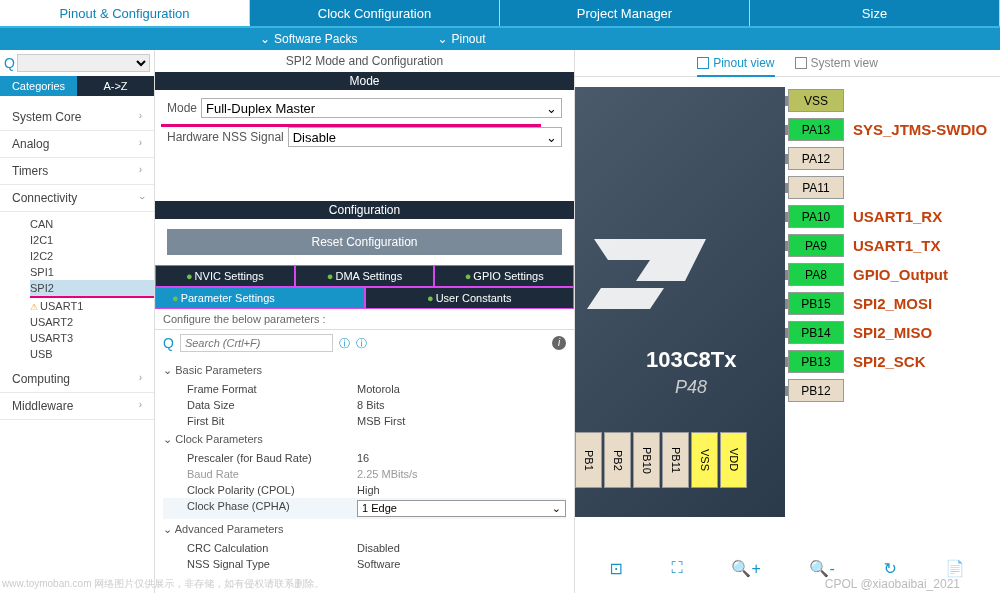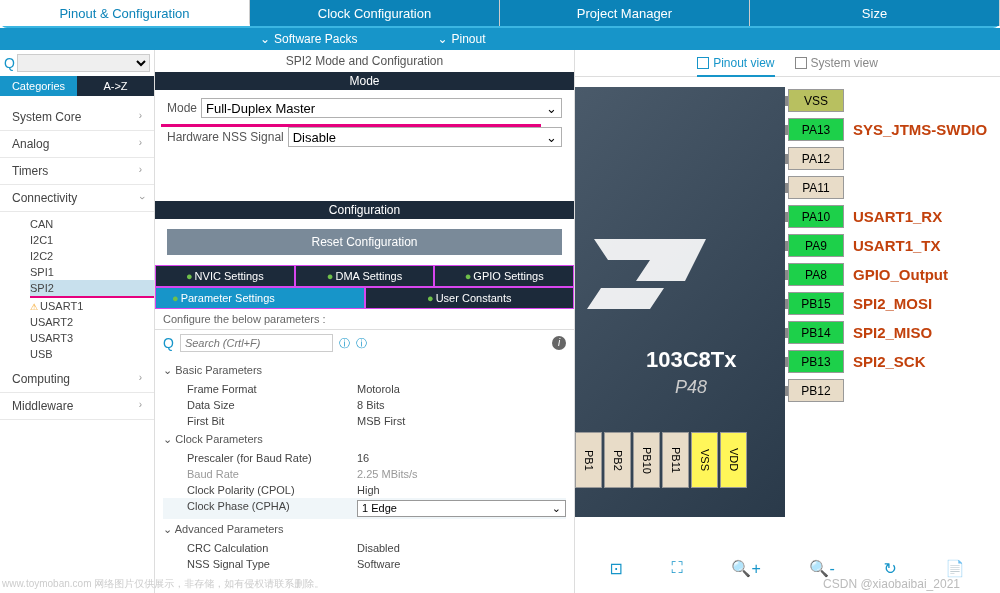--- a/index.html
+++ b/index.html
@@ -1,18 +1,18 @@
 <!DOCTYPE html>
 <html><head>
   <meta charset="utf-8">
   <style>
     * { margin: 0; padding: 0; box-sizing: border-box; font-family: Arial, sans-serif; }
     body { width: 1000px; height: 593px; overflow: hidden; background: #fff; position: relative; }
     
-    .top-tabs { display: flex; height: 28px; background: #fff; border-bottom: 2px solid #3bb6e2; border-radius: 7px; }
+    .top-tabs { display: flex; height: 28px; background: #fff; border-bottom: 2px solid #3bb6e2; }
     .top-tab { flex: 1; text-align: center; line-height: 28px; color: #0c83b8; font-size: 13px; cursor: pointer; border-right: 1px solid #ccc; }
     .top-tab.active { background: #fff; color: #0c83b8; border-bottom: 3px solid #fff; font-weight: normal; }
     .top-tab:not(.active) { background: #0c83b8; color: #fff; }
     
     .sub-bar { height: 22px; background: #1795c9; display: flex; align-items: center; padding-left: 260px; gap: 80px; }
     .sub-bar-item { color: #fff; font-size: 12px; cursor: pointer; }
     .sub-bar-chevron { display: inline-block; transform: rotate(0deg); margin-right: 4px; }
     
     .main-area { display: flex; height: calc(100% - 50px); }
     
@@ -339,13 +339,13 @@
         <span class="tb-icon">🔍+</span>
         <span class="tb-icon">🔍-</span>
         <span class="tb-icon">↻</span>
         <span class="tb-icon">📄</span>
       </div>
     </div>
   </div>
 </div>
 
 <div class="watermark1">www.toymoban.com 网络图片仅供展示，非存储，如有侵权请联系删除。</div>
-<div class="watermark2">CSDN @xiaobaibai_2021</div>
+<div class="watermark2">CPOL @xiaobaibai_2021</div>
 
 </body></html>

